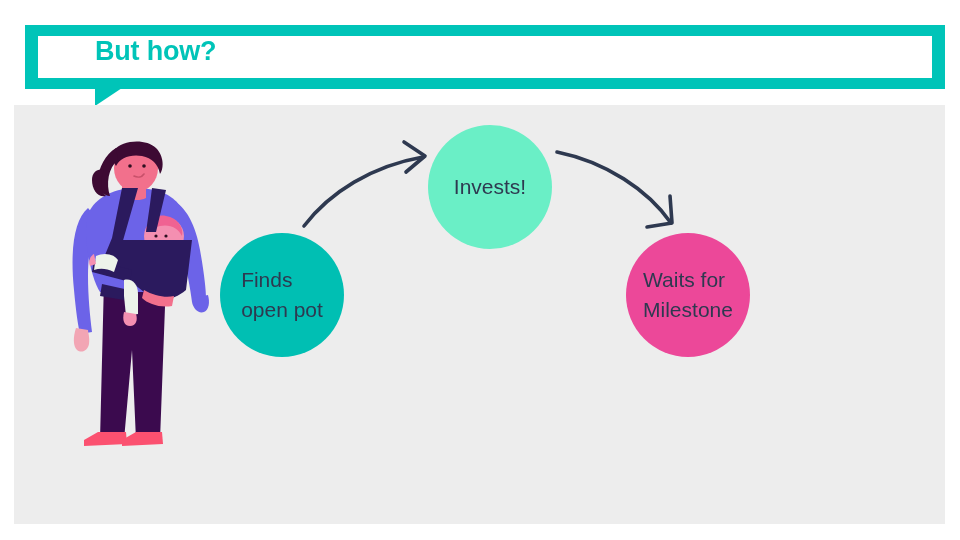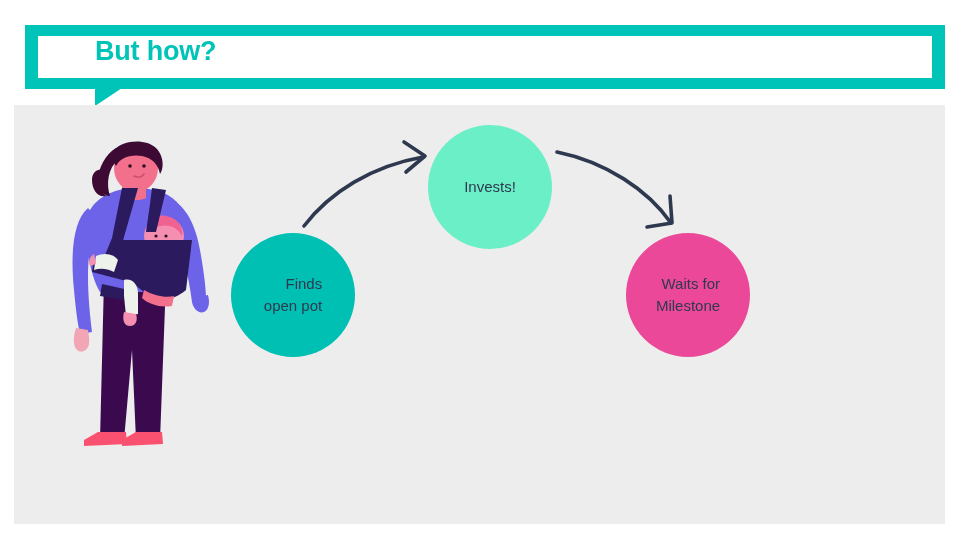--- a/index.html
+++ b/index.html
@@ -92,29 +92,29 @@
     position: absolute;
     left: 0; top: 0;
     width: 960px; height: 540px;
   }
   .node {
     position: absolute;
     border-radius: 50%;
     display: flex;
     align-items: center;
     justify-content: center;
-    text-align: right;
+    text-align: left;
     color: #2E3950;
-    font-size: 15px;
+    font-size: 21px;
     line-height: 1.45;
   }
   .node-label { white-space: pre-line; }
 
   #node-finds {
-    left: 231px; top: 233px;
+    left: 220px; top: 233px;
     width: 124px; height: 124px;
     background: #00BFB3;
   }
   #node-invests {
     left: 428px; top: 125px;
     width: 124px; height: 124px;
     background: #6AEFC6;
   }
   #node-waits {
     left: 626px; top: 233px;

